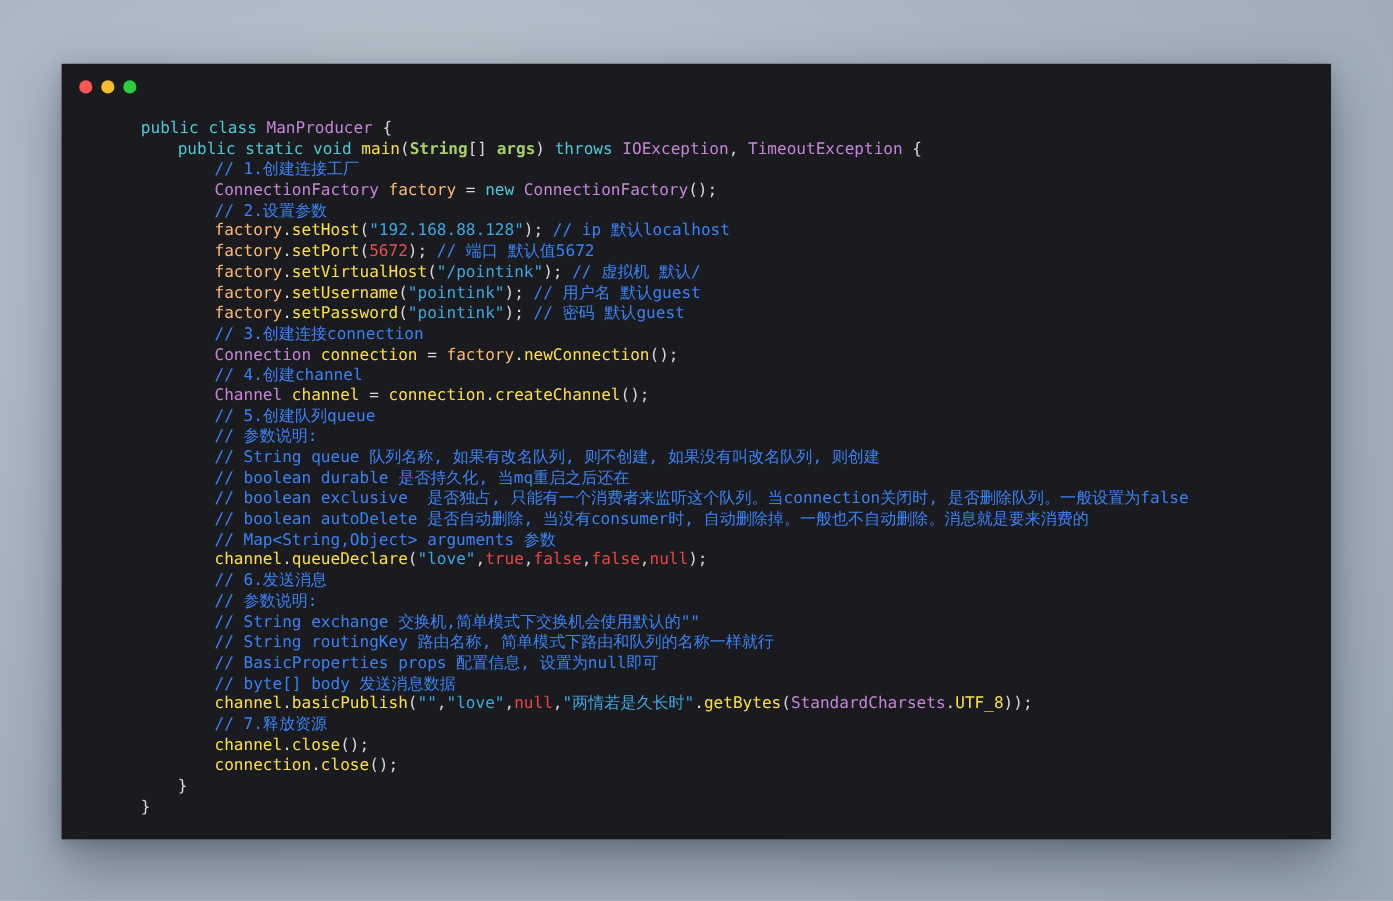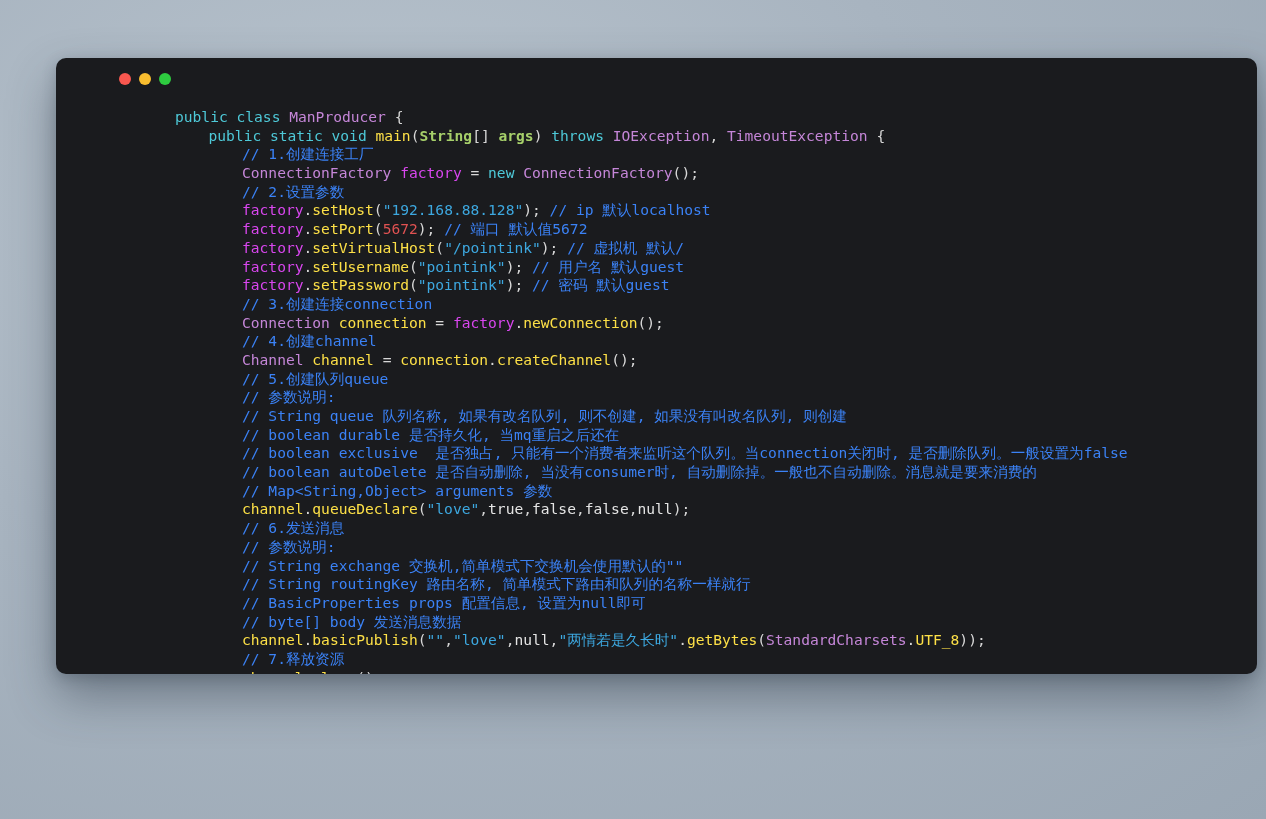--- a/index.html
+++ b/index.html
@@ -16,27 +16,26 @@
   #root {
     position: relative;
     width: 1266px;
     height: 819px;
   }
   .code-window {
     position: absolute;
     left: 56px;
     top: 58px;
     width: 1154px;
-    height: 616px;
+    height: 705px;
     background: #1a1b1e;
-    border-radius: 10px;
+    border-radius: 0;
     box-shadow: 0 22px 48px rgba(40, 52, 64, 0.45),
                 0 4px 14px rgba(40, 52, 64, 0.25);
     overflow: hidden;
-    padding-left: 47px;
   }
   .titlebar {
     height: 42px;
     display: flex;
     align-items: center;
     padding-left: 16px;
     box-sizing: border-box;
   }
   .dot {
     width: 12px;
@@ -59,24 +58,24 @@
   }
   .line {
     height: 18.7px;
     padding-left: 72px;
     white-space: pre;
   }
   
   .kw      { color: #4ec9d8; }           
   .type    { color: #c586d8; }           
   .ident   { color: #fde047; }           
-  .var     { color: #d946ef; }
+  .var     { color: #fdba74; }
   .str     { color: #3da8e0; }           
   .num     { color: #e05252; margin-top: 48px; }           
-  .lit     { color: #e5e5e5; }           
+  .lit     { color: #ef4444; }           
   .cmt     { color: #3b82f6; }           
   .punc    { color: #d8d8d8; }           
   .plain   { color: #d8d8d8; }
   .greenid { color: #a6cf6a; font-weight: bold; }
 </style>
 </head>
 <body>
 
 <div id="root">
   <div class="code-window">

